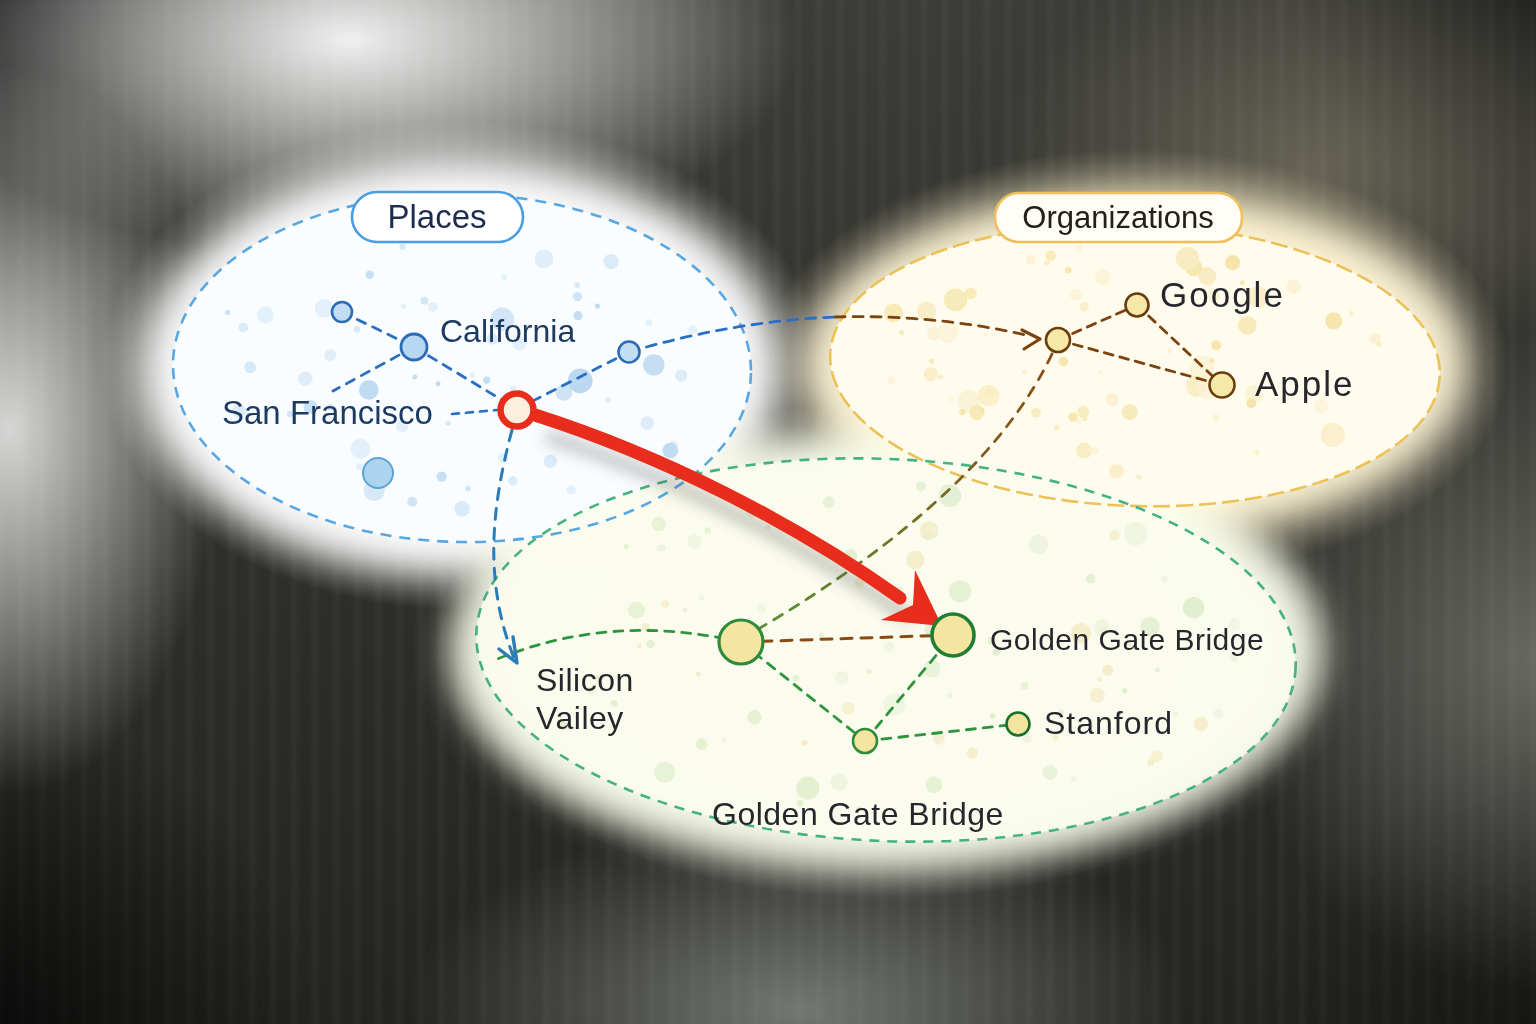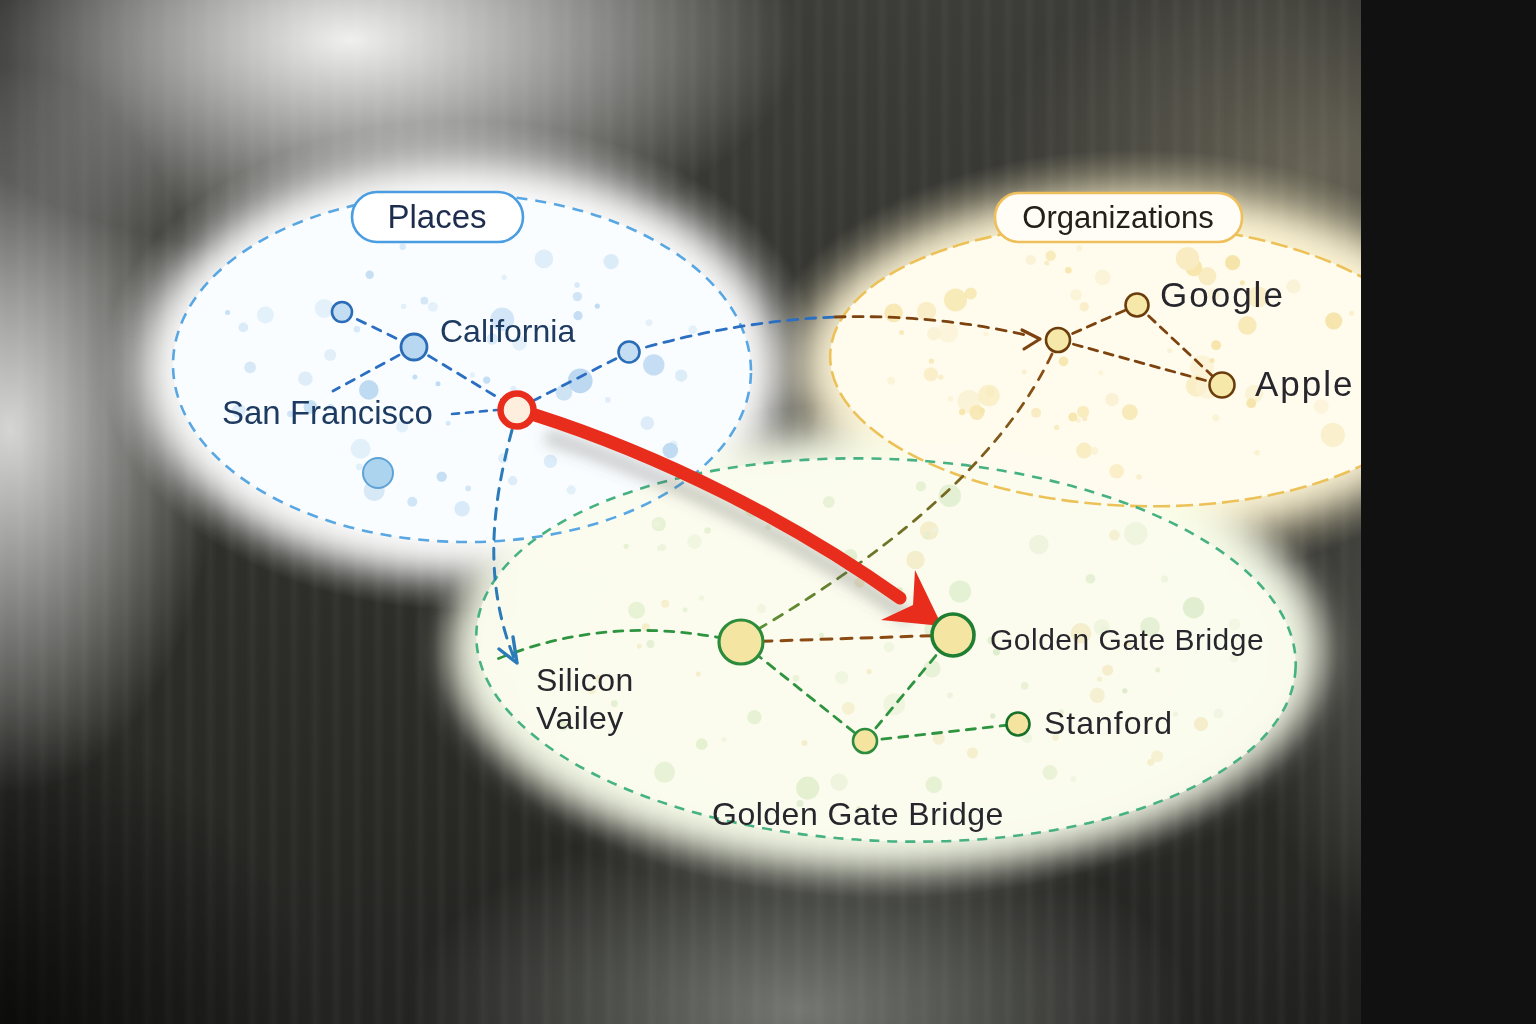--- a/index.html
+++ b/index.html
@@ -1,17 +1,17 @@
 <!DOCTYPE html>
 <html><head>
 <meta charset="utf-8">
 <style>
   html,body{margin:0;padding:0;background:#111;}
   #stage{
-    position:relative;width:1361px;height:1024px;overflow:hidden;
+    position:relative;width:1536px;height:1024px;overflow:hidden;
     font-family:"Liberation Sans", sans-serif;
     background-color:#22221f;
     background-image:
       
       radial-gradient(ellipse 500px 340px at 462px 365px, rgba(255,255,255,0.97) 0%, rgba(255,255,255,0.88) 42%, rgba(255,255,255,0) 72%),
       radial-gradient(ellipse 520px 300px at 1135px 365px, rgba(255,248,214,0.97) 0%, rgba(255,244,198,0.85) 42%, rgba(255,244,198,0) 72%),
       radial-gradient(ellipse 620px 340px at 886px 650px, rgba(251,255,238,0.96) 0%, rgba(248,253,232,0.82) 45%, rgba(248,253,232,0) 73%),
       
       radial-gradient(ellipse 680px 330px at 350px 40px, rgba(255,255,255,0.92) 0%, rgba(255,255,255,0) 66%),
       radial-gradient(ellipse 300px 520px at 10px 430px, rgba(255,255,255,0.8) 0%, rgba(255,255,255,0) 70%),

